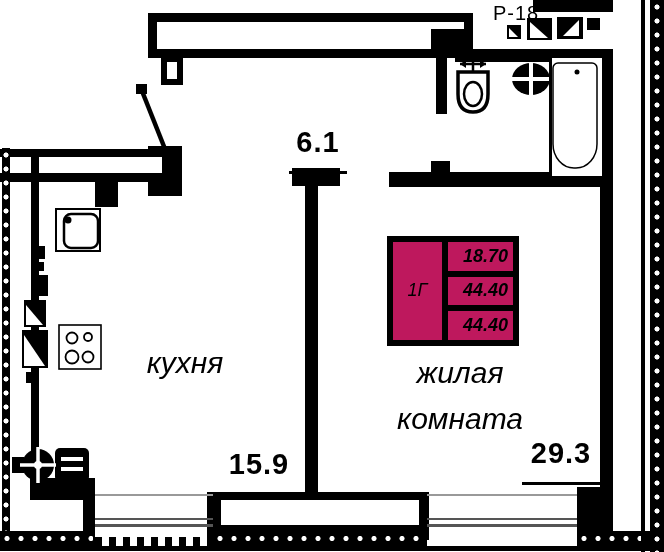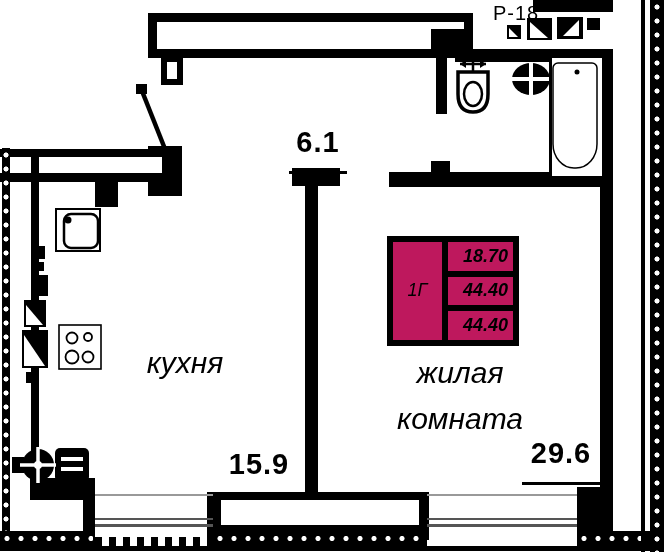--- a/index.html
+++ b/index.html
@@ -157,21 +157,21 @@
     <polygon points="25,24 25,8 43,24" fill="#fff"></polygon>
     <rect x="52" y="3" width="26" height="22" fill="#000"></rect>
     <polygon points="58,22 74,6 74,22" fill="#fff"></polygon>
     <rect x="82" y="4" width="13" height="12" fill="#000"></rect>
   </svg>
 
   <div class="unit-label" style="left:493px;top:2px;">Р-18</div>
 
   <div class="area-label" style="left:289px;top:126px;width:58px;">6.1</div>
   <div class="area-label" style="left:218px;top:440px;width:82px;margin-top:8px;">15.9</div>
-  <div class="area-label" style="left:522px;top:437px;width:78px;">29.6</div>
+  <div class="area-label" style="left:522px;top:437px;width:78px;">29.3</div>
 
   <div class="room-name" style="left:125px;top:340px;width:120px;">кухня</div>
   <div class="room-name" style="left:375px;top:350px;width:170px;">
     <div>жилая</div>
     <div>комната</div>
   </div>
 
   <div class="atable">
     <div class="cell typecell">1Г</div>
     <div class="cell valcell">18.70</div>

